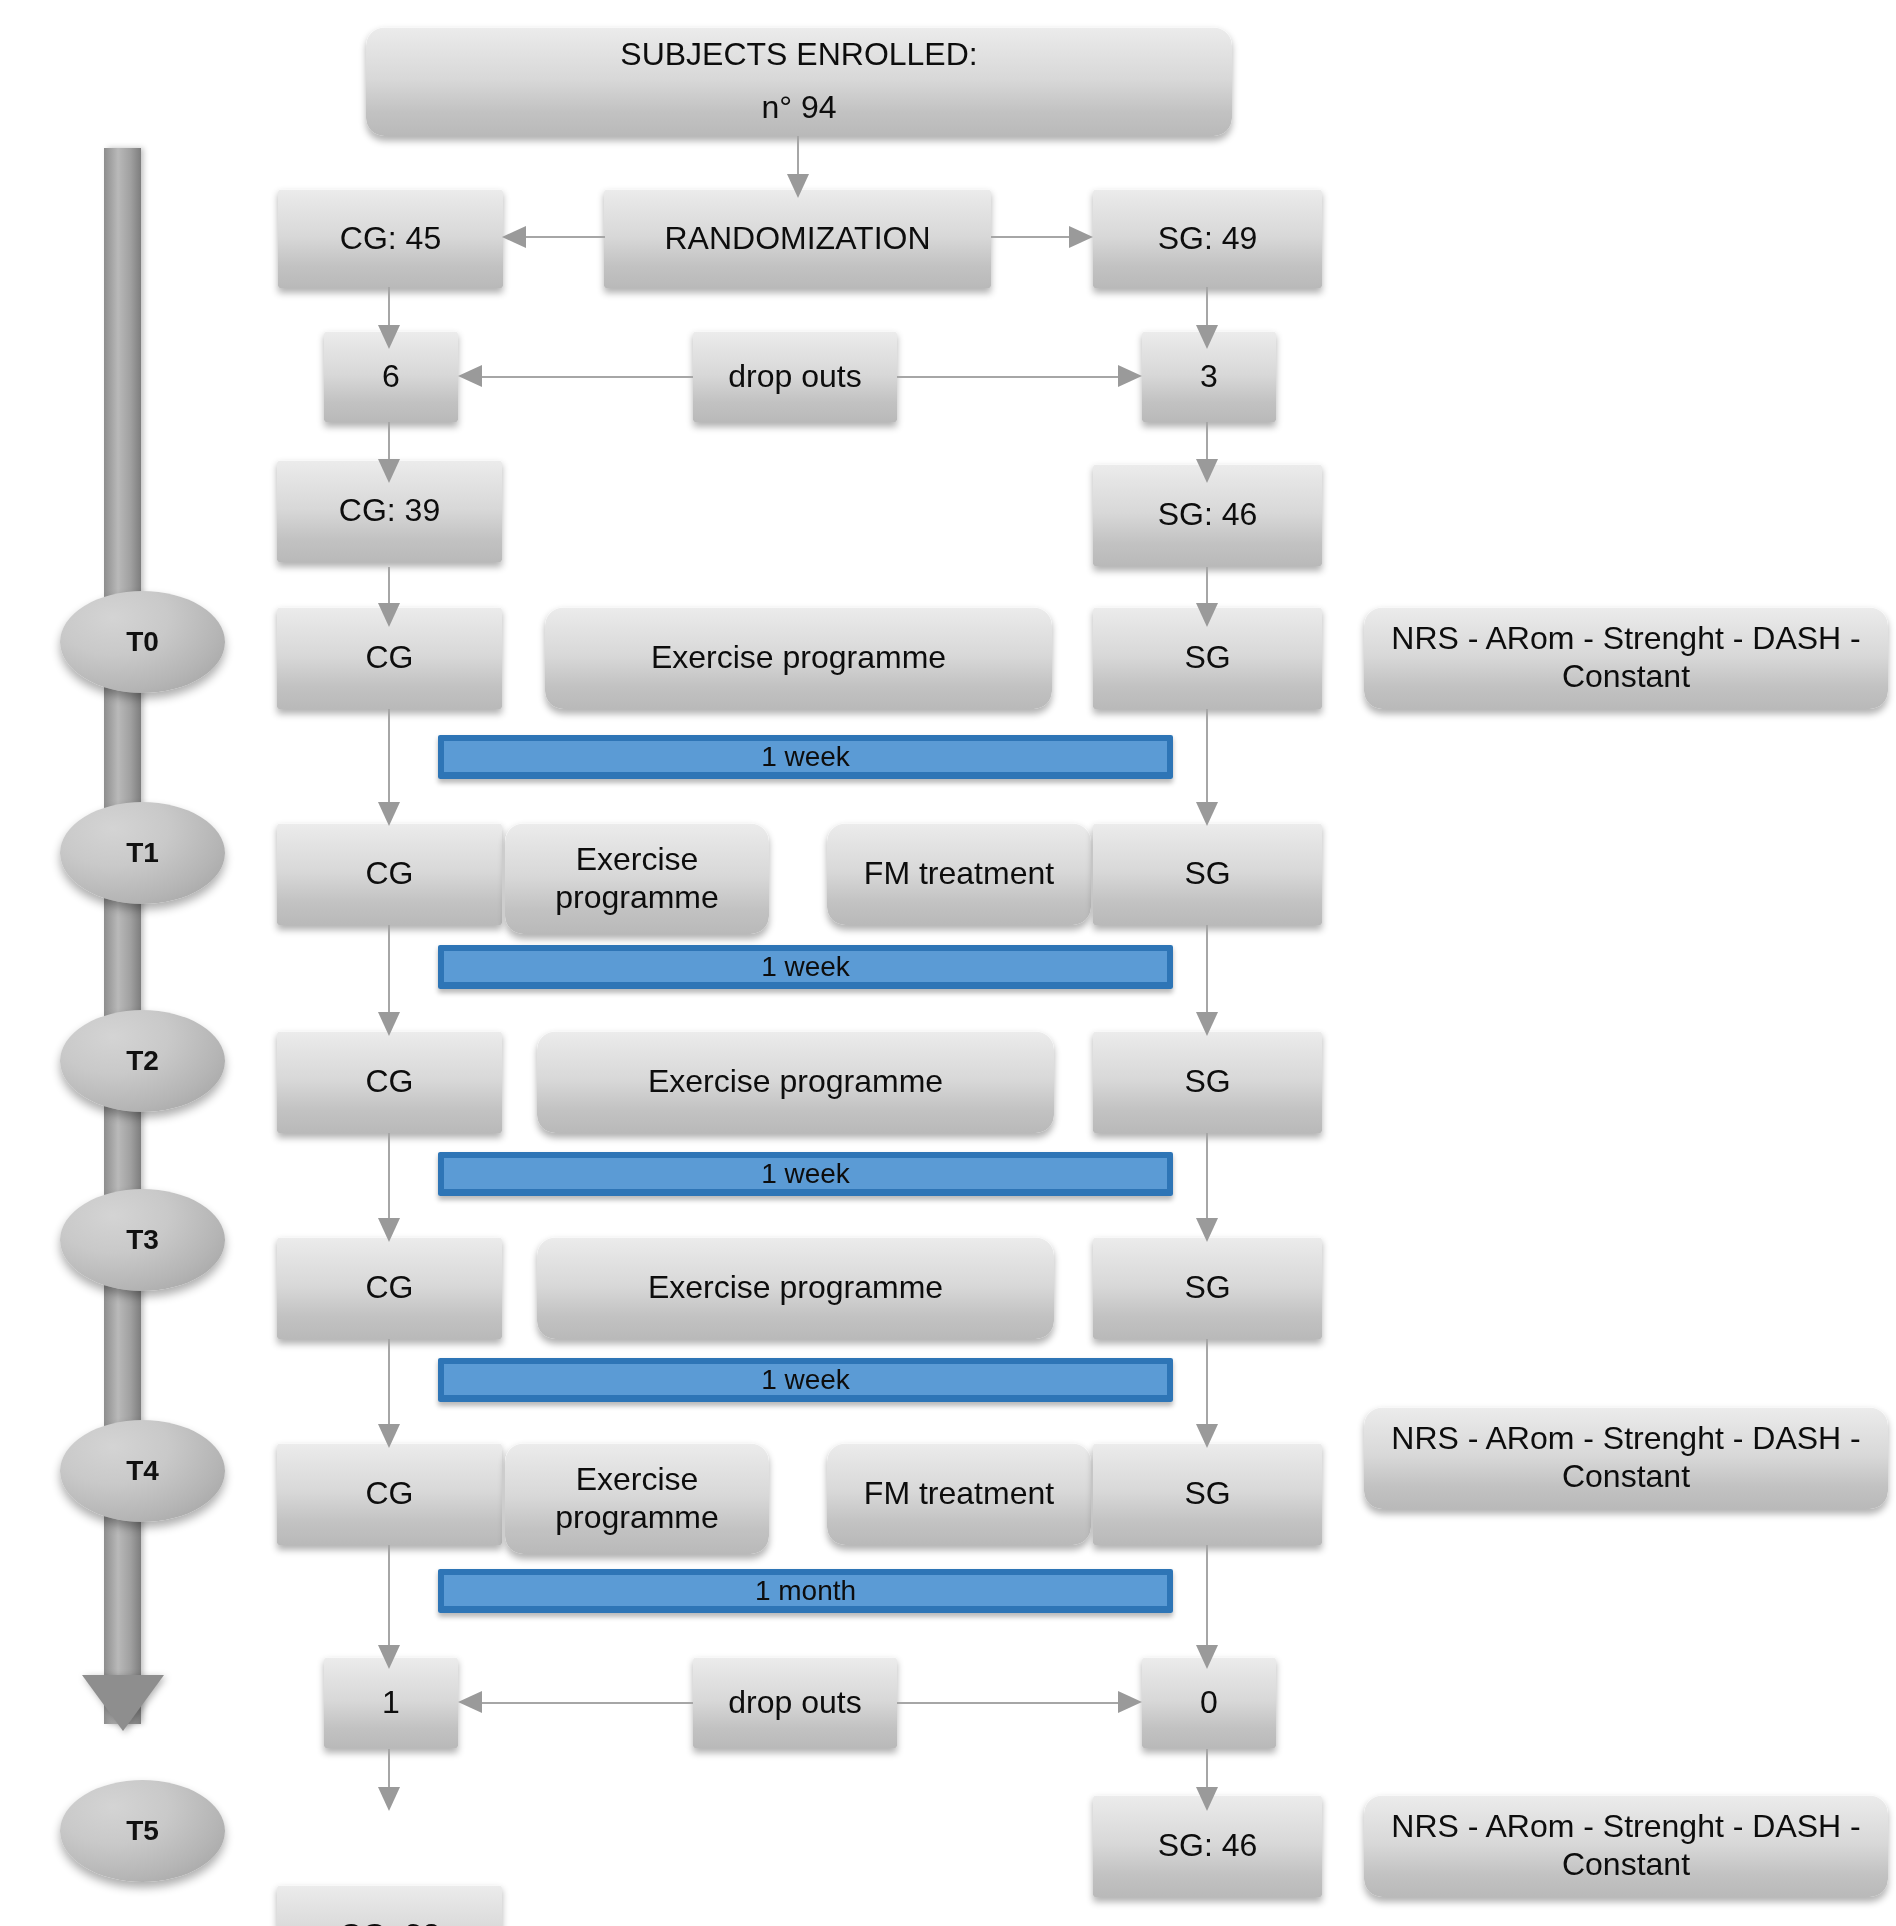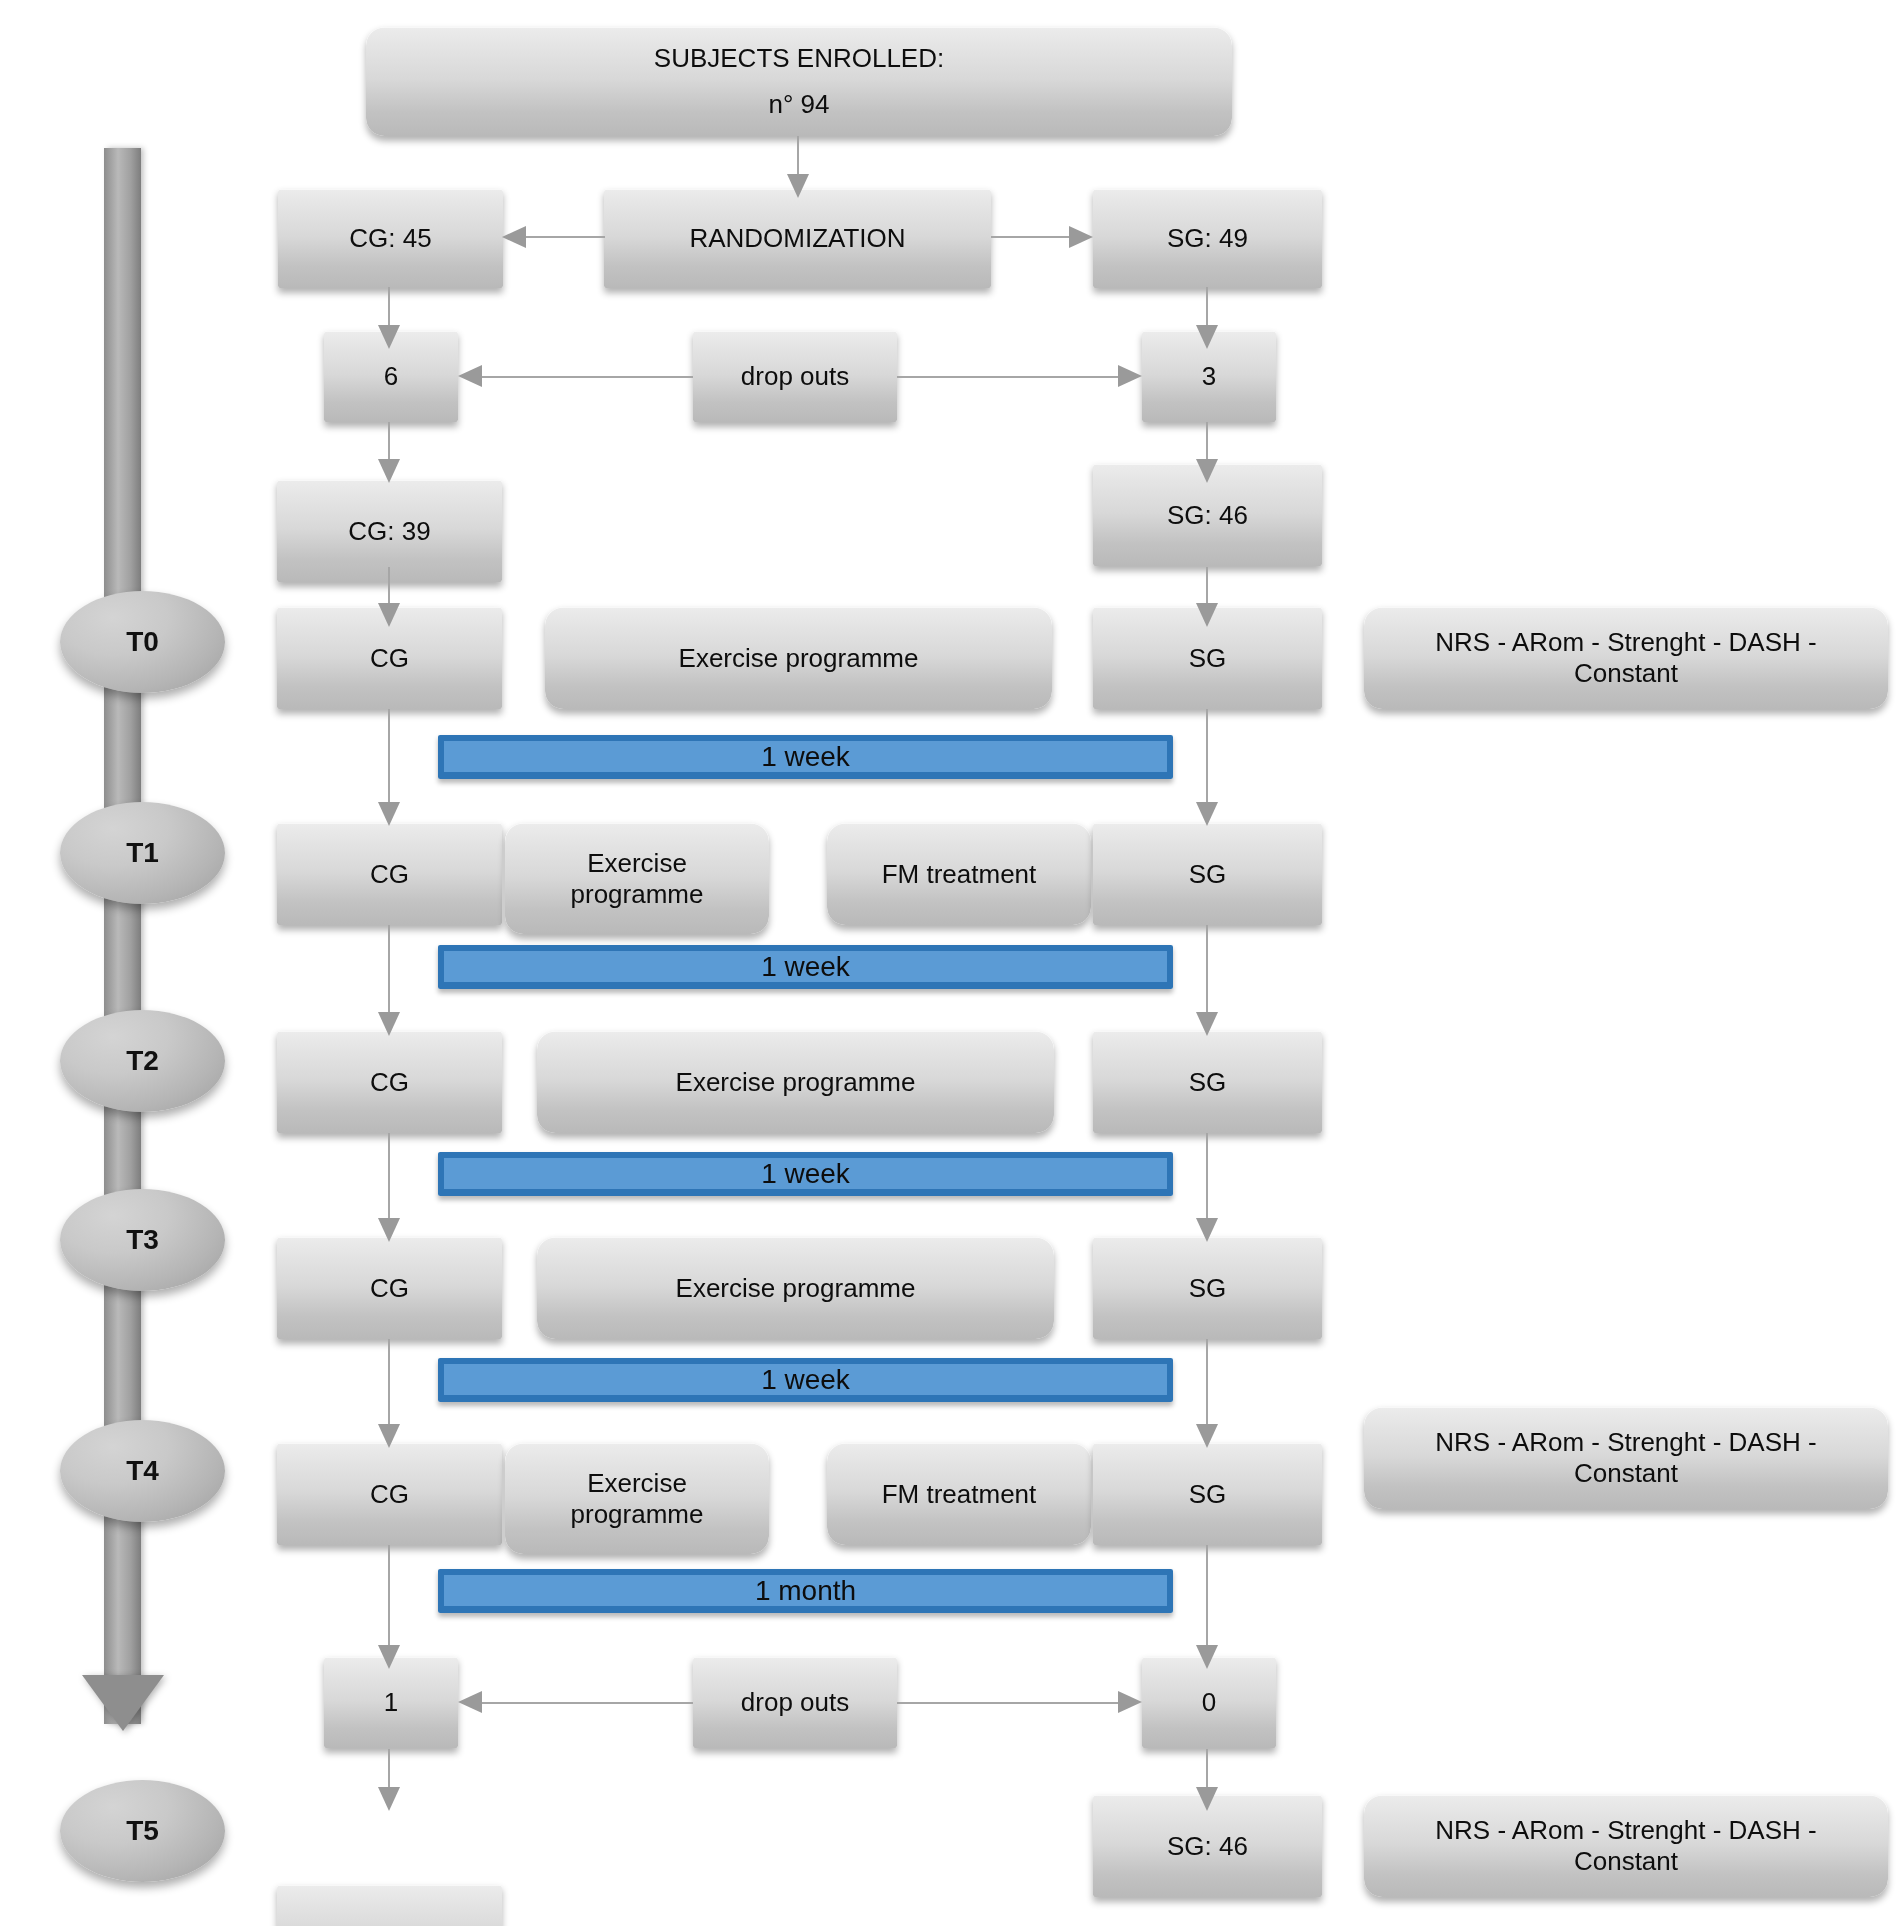--- a/index.html
+++ b/index.html
@@ -36,21 +36,21 @@
     border-radius: 10px;
     background: linear-gradient(to bottom,
         #ececec 0%,
         #e4e4e4 18%,
         #d8d8d8 48%,
         #c2c2c2 78%,
         #b9b9b9 100%);
     box-shadow:
       0 4.2px 7px rgba(0,0,0,0.30),
       inset 0 0.7px 0 rgba(255,255,255,0.85);
-    font-size: 26px;
+    font-size: 32px;
   }
   
   .gbox.sharp { border-radius: 2.8px; }
   .gbox.round { border-radius: 18.3px; }
 
   
   .bluebar {
     border-radius: 2.1px;
     background: linear-gradient(to bottom, #5b9bd5 0%, #5b9bd5 100%);
     border: 6.3px solid #2e75b6;
@@ -204,21 +204,21 @@
   <div class="hline" style="left:482px; top:376px; width:211px;"></div>
   <div class="hhead-left" style="left:458px; top:365px;"></div>
   <div class="hline" style="left:897px; top:376px; width:221px;"></div>
   <div class="hhead-right" style="left:1118px; top:365px;"></div>
 
   <div class="vline" style="left:388px; top:422px; height:44px;"></div>
   <div class="vhead" style="left:378px; top:459px;"></div>
   <div class="vline" style="left:1206px; top:422px; height:44px;"></div>
   <div class="vhead" style="left:1196px; top:459px;"></div>
 
-  <div class="node gbox sharp" style="left:277px; top:480px; width:225px; height:102px;align-items:center;">
+  <div class="node gbox sharp" style="left:277px; top:460px; width:225px; height:102px;align-items:center;">
     <span>CG: 39</span>
   </div>
   <div class="node gbox sharp" style="left:1093px; top:464px; width:229px; height:102px;">
     <span>SG: 46</span>
   </div>
 
   <div class="vline" style="left:388px; top:567px; height:44px;"></div>
   <div class="vhead" style="left:378px; top:603px;"></div>
   <div class="vline" style="left:1206px; top:567px; height:44px;"></div>
   <div class="vhead" style="left:1196px; top:603px;"></div>

